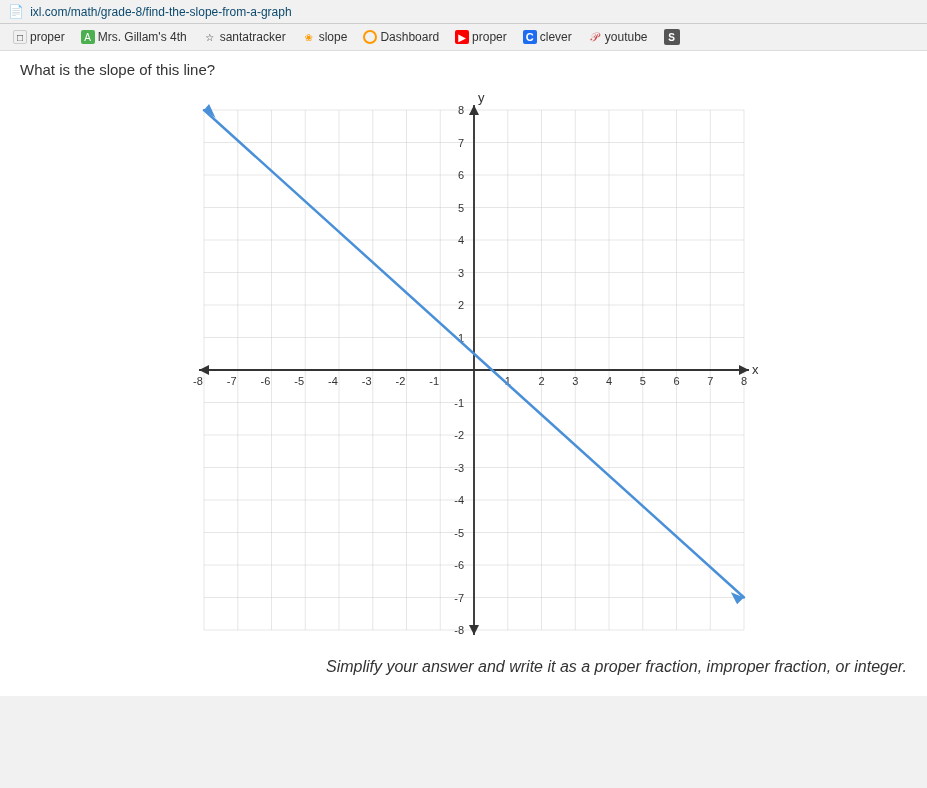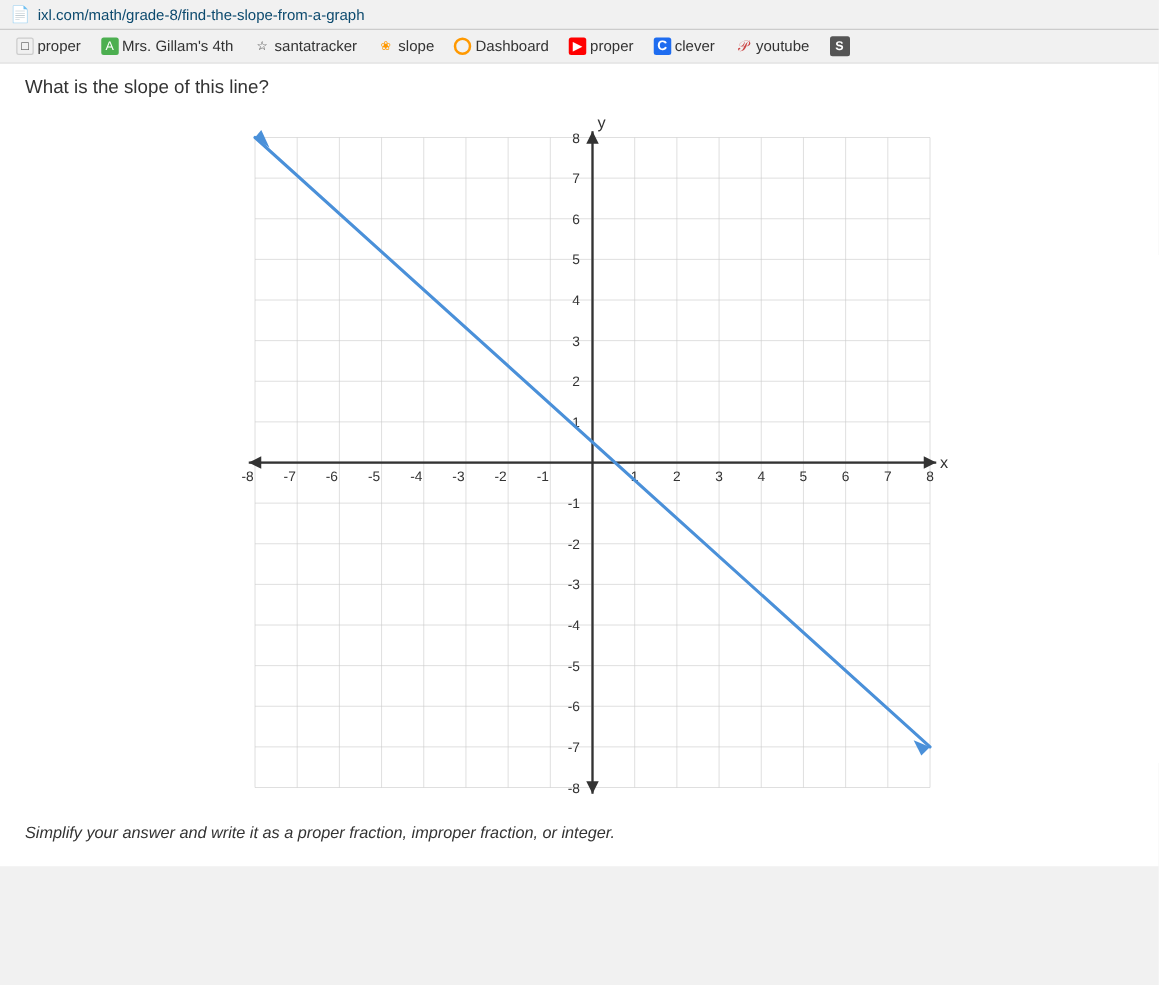--- a/index.html
+++ b/index.html
@@ -95,23 +95,23 @@
       width: 620px;
       height: 560px;
     }
 
     .graph-canvas {
       width: 100%;
       height: 100%;
     }
 
     .instruction-text {
-      font-size: 13px;
-      color: #333;
-      text-align: left;
+      font-size: 16px;
+      color: #333;
+      text-align: right;
       margin-top: 8px;
       font-style: italic;
     }
   </style>
 </head>
 <body>
 
 <div class="address-bar">
   <span class="address-bar-icon">📄</span>
   <span class="address-bar-url">ixl.com/math/grade-8/find-the-slope-from-a-graph</span>

